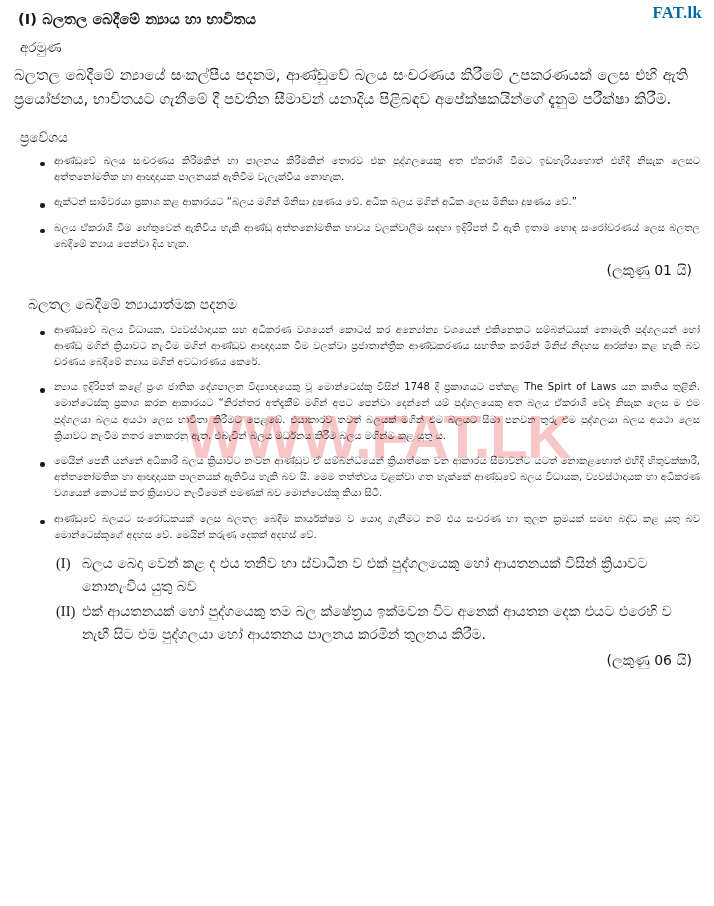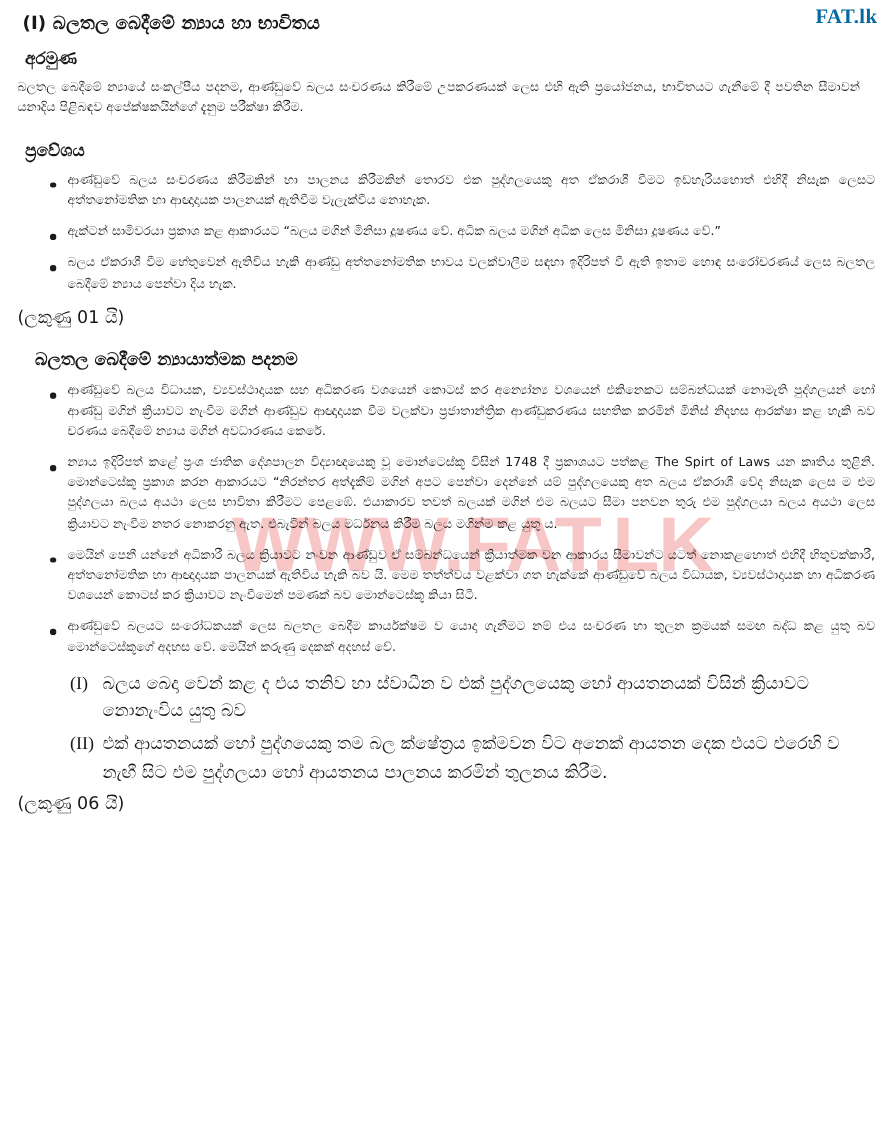--- a/index.html
+++ b/index.html
@@ -66,29 +66,29 @@
   .title-line {
     font-size: 14.6px;
     font-weight: bold;
     line-height: 1.5;
     margin: 2px 0 7px 4px;
     letter-spacing: 0.1px;
   }
 
   .section-head {
     font-size: 13.6px;
-    font-weight: bold;
+    font-weight: normal;
     margin: 0 0 4px 6px;
     line-height: 1.6;
   }
   .section-head.spaced { margin-top: 16px; }
   .section-head.big { font-size: 14px; margin-top: 12px; margin-bottom: 6px; margin-left: 14px; }
 
   p.para {
-    font-size: 10px;
+    font-size: 15px;
     line-height: 1.62;
     margin: 0 12px 6px 0;
     text-align: justify;
     letter-spacing: 0.05px;
   }
 
   ul.bullets {
     list-style: none;
     margin: 0;
     padding: 0 0 0 26px;
@@ -108,20 +108,21 @@
     left: 0;
     top: 9px;
     width: 4.5px;
     height: 4.5px;
     border-radius: 50%;
     background: #1b1b1b;
   }
 
   .marks {
     font-size: 14px;
+    text-align: right;
     margin: 0 8px 0 0;
     line-height: 1.6;
   }
   .marks.tight { margin-top: -2px; }
 
   .sub-list {
     margin: 8px 0 0 0;
     padding: 0 0 0 42px;
   }
   .sub-item {

